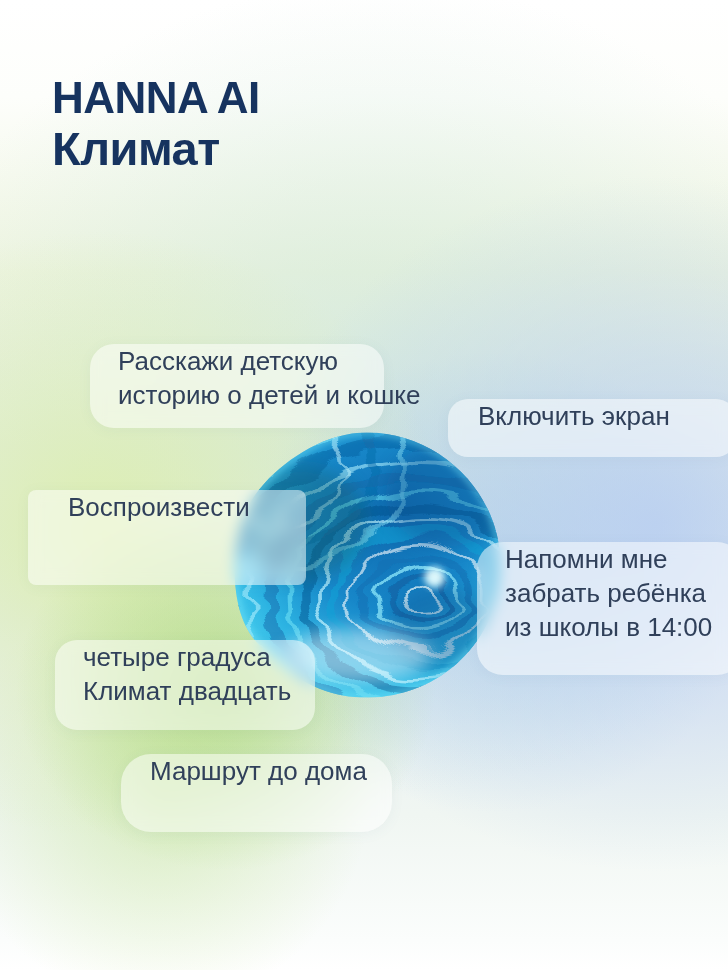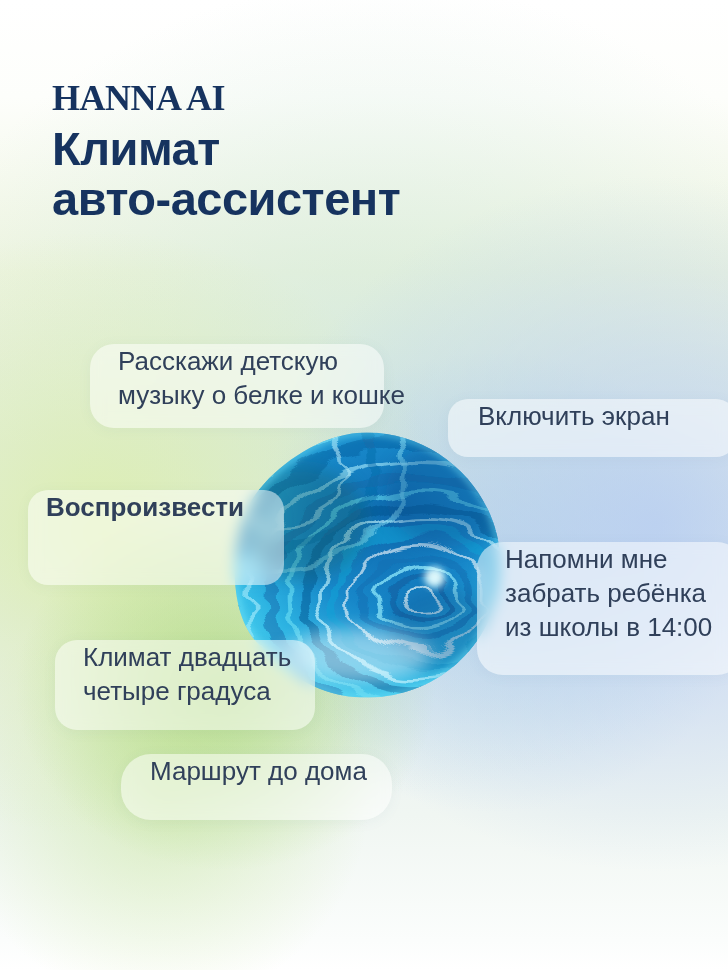--- a/index.html
+++ b/index.html
@@ -12,49 +12,48 @@
     background:
       radial-gradient(300px 260px at 31% 71%, rgba(146,205,84,0.50), rgba(146,205,84,0) 70%),
       radial-gradient(480px 420px at 14% 55%, rgba(219,238,166,0.85), rgba(219,238,166,0) 72%),
       radial-gradient(300px 300px at 22% 82%, rgba(196,228,150,0.55), rgba(196,228,150,0) 70%),
       radial-gradient(540px 470px at 90% 54%, rgba(182,204,242,0.80), rgba(182,204,242,0) 74%),
       radial-gradient(360px 320px at 68% 60%, rgba(128,186,226,0.40), rgba(128,186,226,0) 72%),
       radial-gradient(620px 520px at 52% 40%, rgba(198,228,216,0.55), rgba(198,228,216,0) 78%),
       linear-gradient(180deg,#ffffff 0%,#fdfefb 10%,#eff5e0 28%,#e7efe9 46%,#e7eef2 64%,#f0f6f2 84%,#fbfdfc 97%,#ffffff 100%);
   }
   .title-block{position:absolute;left:52px;top:72px;color:#16335f;}
-  .brand{font-size:36px;font-weight:700;line-height:52px;letter-spacing:-0.5px;font-family:Liberation Serif, serif;}
+  .brand{font-size:44px;font-weight:700;line-height:52px;letter-spacing:-0.5px;}
   .subtitle{font-size:47px;font-weight:700;line-height:50px;letter-spacing:-0.5px;}
   .bubble{
     position:absolute;
     background:rgba(255,255,255,0.50);
     backdrop-filter:blur(7px);
     -webkit-backdrop-filter:blur(7px);
     display:flex;flex-direction:column;
     color:#30405a;font-size:26px;line-height:34px;white-space:nowrap;
     box-shadow:0 2px 14px rgba(90,120,150,0.06);
   }
   .b-story   {left:90px;  top:344px; width:266px; height:84px;  border-radius:24px; padding-left:28px;}
   .b-screen  {left:448px; top:399px; width:258px; height:58px;  border-radius:20px; padding-left:30px;}
-  .b-music   {left:28px;  top:490px; width:238px; height:95px;  border-radius:20px; padding-left:18px;font-weight:bold;}
+  .b-music   {left:28px;  top:490px; width:238px; height:95px;  border-radius:8px; padding-left:40px;}
   .b-reminder{left:477px; top:542px; width:238px; height:133px; border-radius:26px; padding-left:28px;}
   .b-climate {left:55px;  top:640px; width:232px; height:90px;  border-radius:22px; padding-left:28px;}
-  .b-route   {left:121px; top:754px; width:242px; height:66px;  border-radius:30px; padding-left:29px;}
+  .b-route   {left:121px; top:754px; width:242px; height:78px;  border-radius:30px; padding-left:29px;}
   .b-places  {left:410px; top:728px; width:263px; height:130px; border-radius:28px; padding-left:34px;}
   .orb{position:absolute;left:226px;top:424px;width:282px;height:282px;}
 </style>
 </head>
 <body>
 
 <div class="page">
 
   <div class="title-block">
     <div class="brand">HANNA AI</div>
     <div class="subtitle">Климат</div>
-    <div class="subtitle">авто-ассистент</div>
   </div>
 
   <svg class="orb" viewBox="0 0 300 300" aria-hidden="true">
     <defs>
       <radialGradient id="orbBase" cx="58%" cy="36%" r="78%">
         <stop offset="0%" stop-color="#0f6bb0"></stop>
         <stop offset="38%" stop-color="#1787c9"></stop>
         <stop offset="66%" stop-color="#2cb3e2"></stop>
         <stop offset="90%" stop-color="#4fd6f2"></stop>
         <stop offset="100%" stop-color="#7ae8fa"></stop>
@@ -98,40 +97,40 @@
       <ellipse cx="235" cy="75" rx="65" ry="55" fill="#0d4f8e" opacity="0.38" filter="url(#soft)"></ellipse>
       <ellipse cx="228" cy="218" rx="55" ry="45" fill="#0a4a84" opacity="0.32" filter="url(#soft)"></ellipse>
       <ellipse cx="140" cy="246" rx="78" ry="28" fill="#ffffff" opacity="0.45" filter="url(#soft)"></ellipse>
       <circle cx="222" cy="163" r="11" fill="#e6feff" opacity="0.95" filter="url(#soft2)"></circle>
       <path d="M150,9 C226,9 292,72 292,150 C292,231 227,291 150,291 C115,291 83,278 59,256 C38,237 9,224 9,150 C9,119 19,87 41,63 C67,35 107,9 150,9 Z" fill="none" stroke="#7ceafc" stroke-opacity="0.75" stroke-width="4" filter="url(#soft2)"></path>
     </g>
   </svg>
 
   <div class="bubble b-story">
     <span>Расскажи детскую</span>
-    <span>музыку о белке и кошке</span>
+    <span>историю о детей и кошке</span>
   </div>
 
   <div class="bubble b-screen">
     <span>Включить экран</span>
   </div>
 
   <div class="bubble b-music">
     <span>Воспроизвести</span>
   </div>
 
   <div class="bubble b-reminder">
     <span>Напомни мне</span>
     <span>забрать ребёнка</span>
     <span>из школы в 14:00</span>
   </div>
 
   <div class="bubble b-climate">
+    <span>четыре градуса</span>
     <span>Климат двадцать</span>
-    <span>четыре градуса</span>
   </div>
 
   <div class="bubble b-route">
     <span>Маршрут до дома</span>
   </div>
 
 
 </div>
 
 </body></html>

